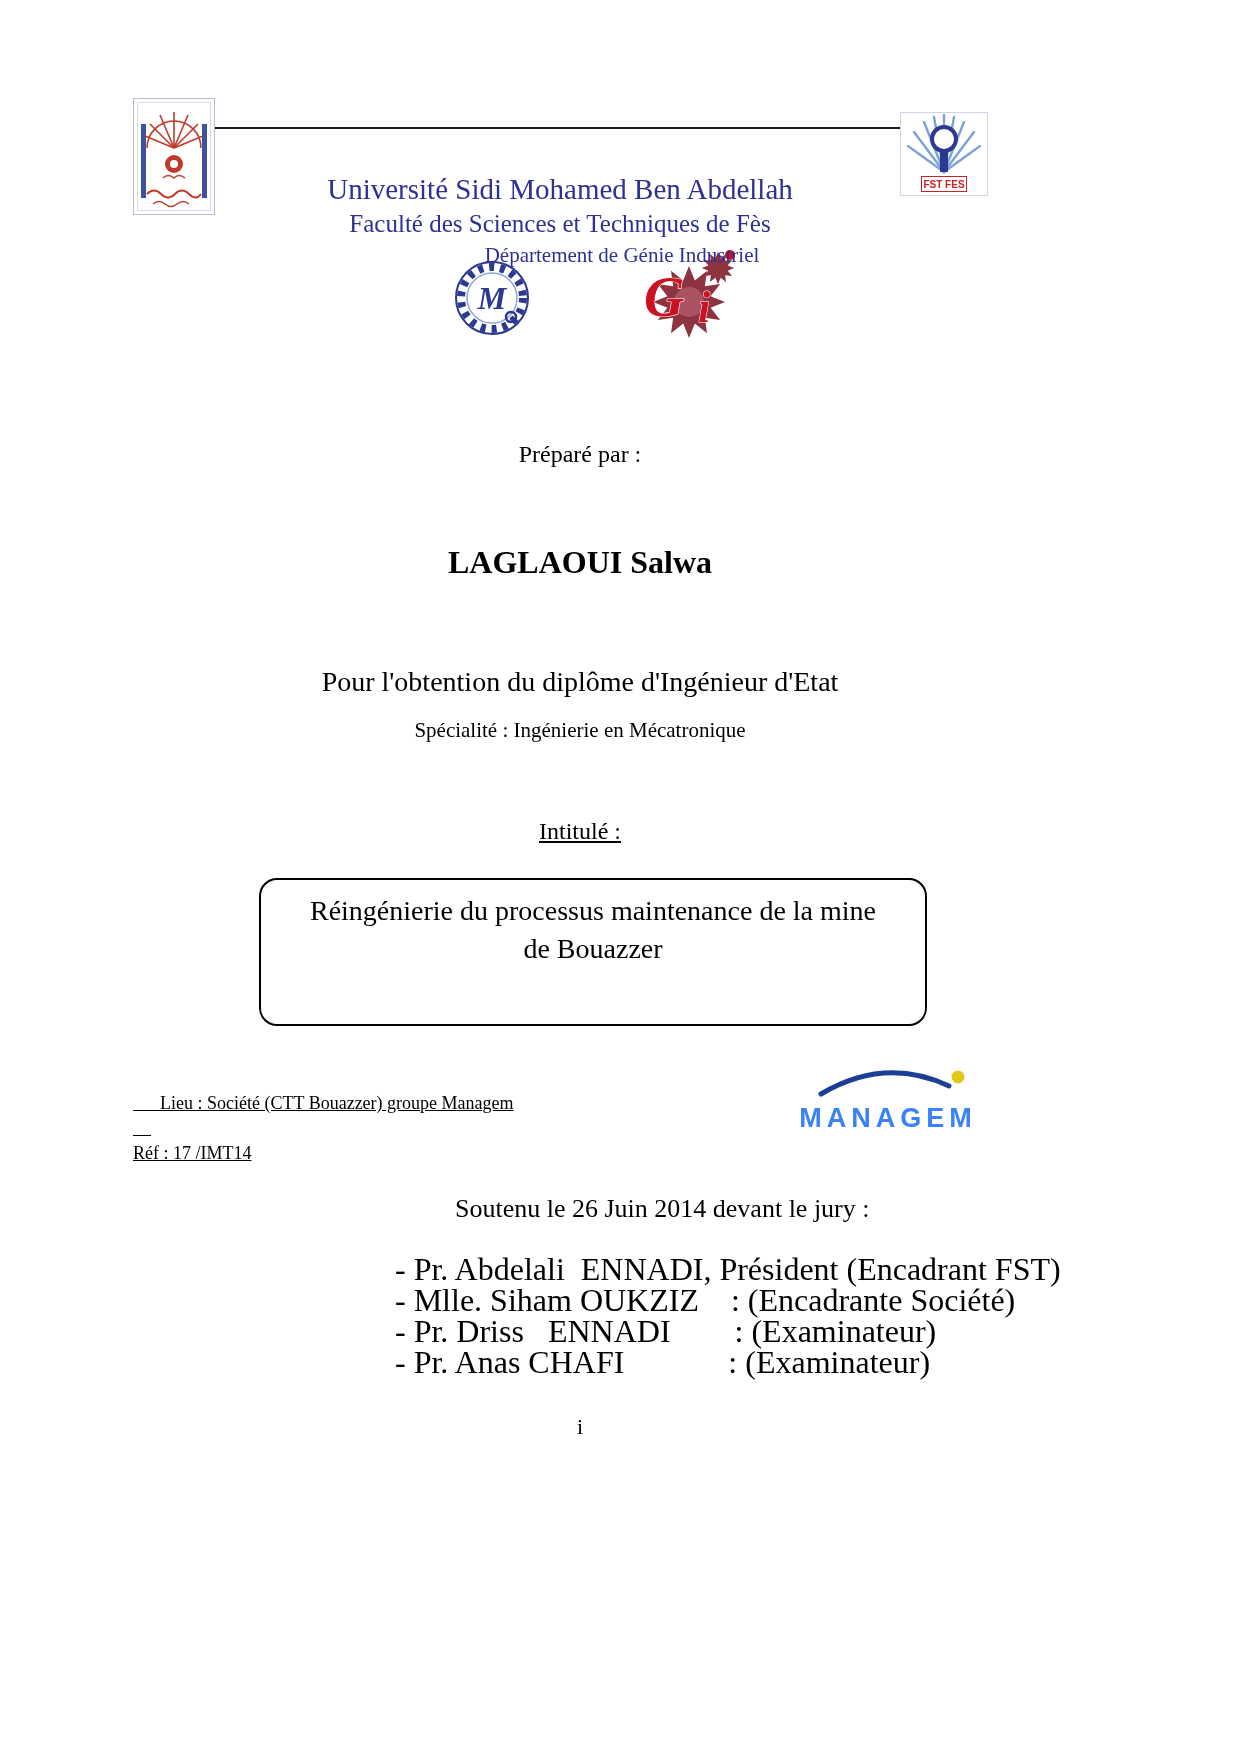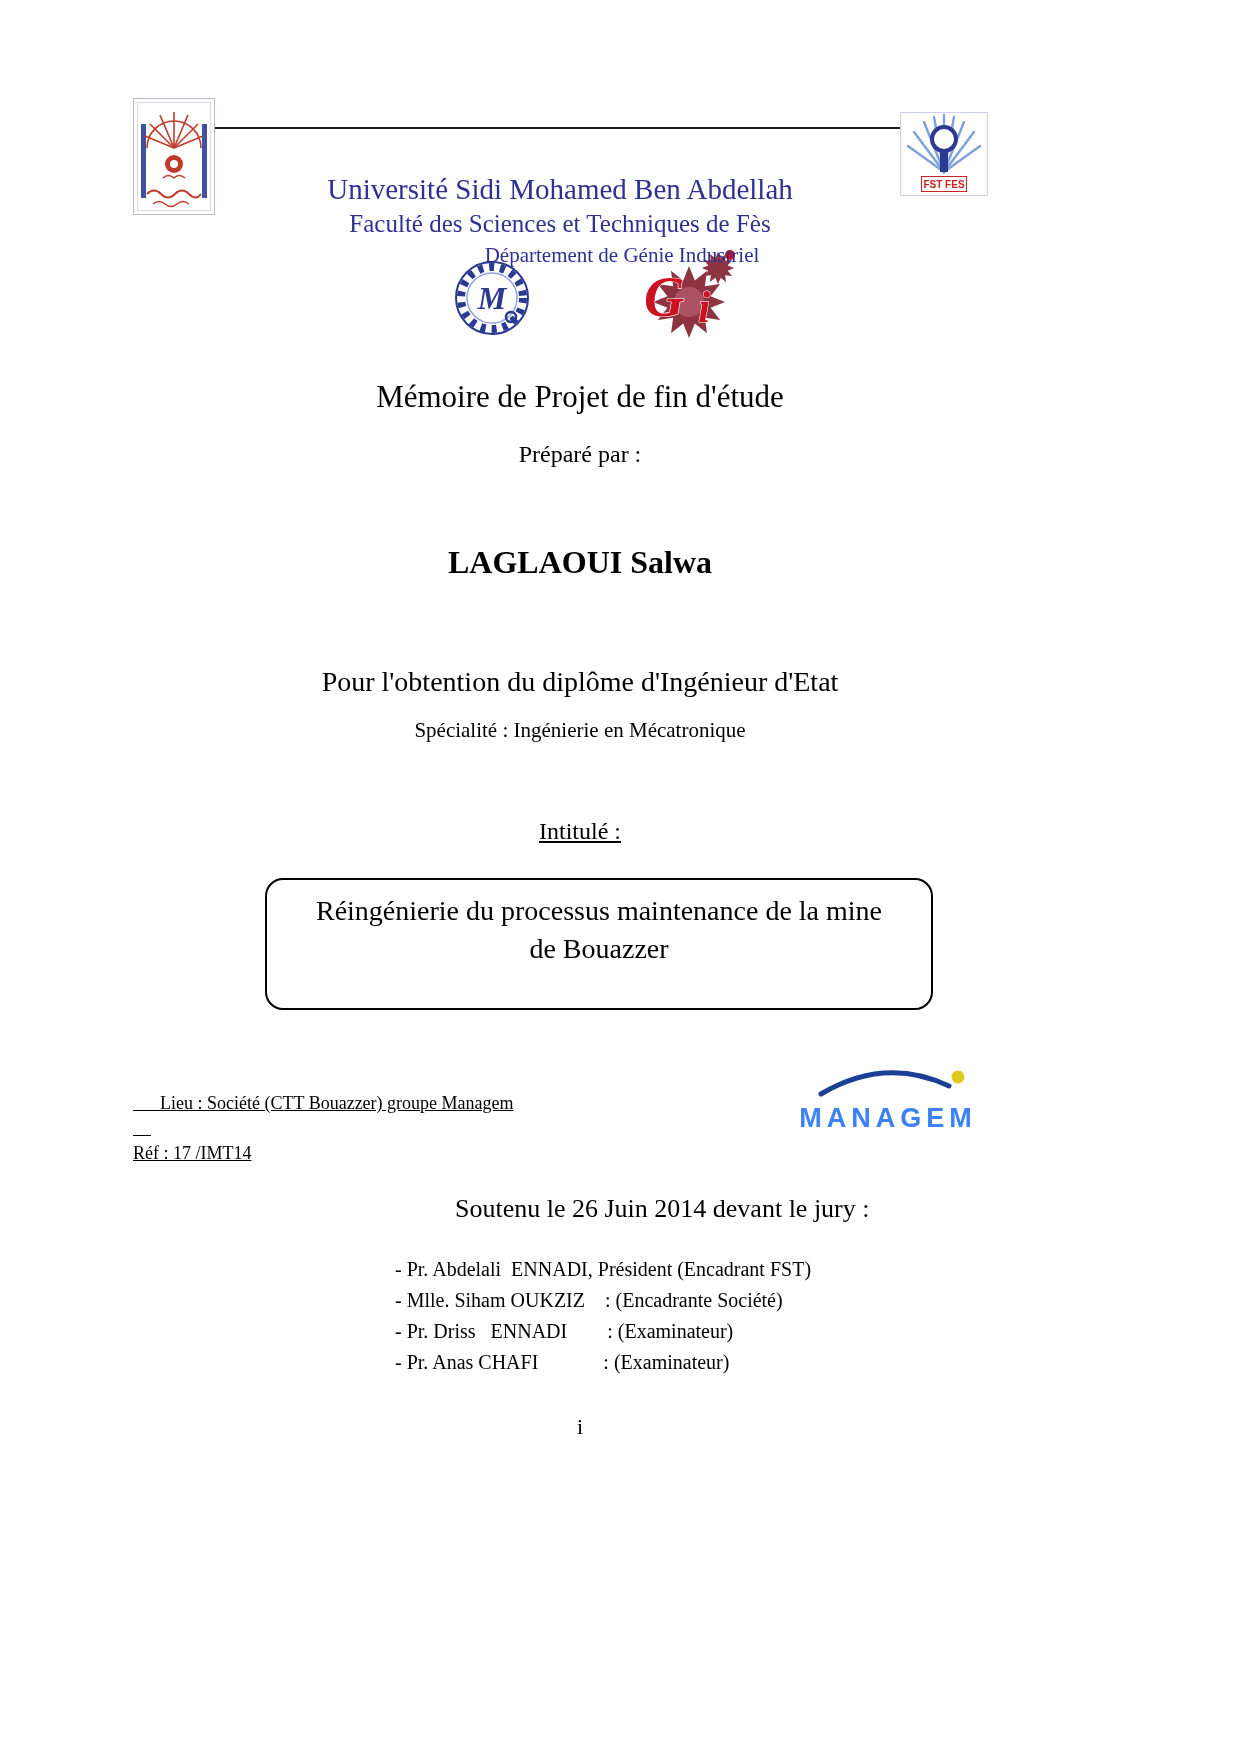--- a/index.html
+++ b/index.html
@@ -32,38 +32,38 @@
   .gi-logo    { top: 248px; left: 640px; }
 
   .memoire   { top: 379px; font-size: 31px; }
   .prepared  { top: 441px; font-size: 24px; }
   .author    { top: 544px; font-size: 32px; font-weight: bold; }
   .diploma   { top: 666px; font-size: 28px; }
   .specialty { top: 718px; font-size: 21px; }
   .intitule  { top: 818px; font-size: 24px; }
 
   .title-box {
-    top: 878px; left: 265px; width: 668px; height: 132px;
+    top: 878px; left: 259px; width: 668px; height: 148px;
     border: 2px solid #000000; border-radius: 18px;
     text-align: center; font-size: 28px; line-height: 38px;
     padding-top: 12px;
   }
 
   .lieu-block { top: 1066px; left: 133px; font-size: 18px; line-height: 25px; text-decoration: underline; }
 
   .managem-logo { top: 1052px; left: 798px; width: 180px; text-align: center; }
   .managem-word {
     font-family: "Liberation Sans", sans-serif;
     font-size: 27px; font-weight: bold; letter-spacing: 5px;
     color: #3b82f6; margin-top: 1px;
   }
 
   .soutenu { top: 1194px; left: 455px; font-size: 26px; }
 
-  .jury-block { top: 1254px; left: 395px; font-size: 20px; line-height: 31px; }
+  .jury-block { top: 1254px; left: 395px; font-size: 32px; line-height: 31px; }
 
   .pagenum { top: 1414px; font-size: 22px; }
 </style>
 </head>
 <body>
 
 <div class="page">
 
   <div class="abs header-line"></div>
 
@@ -132,21 +132,20 @@
     <svg width="100" height="97" viewBox="0 0 100 97">
       <polygon points="95,50 77,57.3 89,72.5 69.8,69.8 72.5,89 57.3,77 50,95 42.8,77 27.5,89 30.2,69.8 11,72.5 23,57.3 5,50 23,42.8 11,27.5 30.2,30.2 27.5,11 42.8,23 50,5 57.3,23 72.5,11 69.8,30.2 89,27.5 77,42.8" transform="translate(9,14) scale(0.80)" fill="#8e3340"></polygon>
       <circle cx="49" cy="54" r="15" fill="#b2596a" opacity="0.85"></circle>
       <polygon points="95,50 77,57.3 89,72.5 69.8,69.8 72.5,89 57.3,77 50,95 42.8,77 27.5,89 30.2,69.8 11,72.5 23,57.3 5,50 23,42.8 11,27.5 30.2,30.2 27.5,11 42.8,23 50,5 57.3,23 72.5,11 69.8,30.2 89,27.5 77,42.8" transform="translate(60,2) scale(0.36)" fill="#8e3340"></polygon>
       <circle cx="90" cy="7" r="5" fill="#cc1122"></circle>
       <text x="4" y="68" font-family="Liberation Serif, serif" font-size="56" font-style="italic" font-weight="bold" fill="#cc1122" stroke="#ffffff" stroke-width="1.2" paint-order="stroke">G</text>
       <text x="58" y="74" font-family="Liberation Serif, serif" font-size="44" font-style="italic" font-weight="bold" fill="#cc1122" stroke="#ffffff" stroke-width="1" paint-order="stroke">i</text>
     </svg>
   </div>
 
-  <div class="centered memoire">Mémoire de Projet de fin d'étude</div>
   <div class="centered prepared">Préparé par :</div>
   <div class="centered author">LAGLAOUI Salwa</div>
   <div class="centered diploma">Pour l'obtention du diplôme d'Ingénieur d'Etat</div>
   <div class="centered specialty">Spécialité : Ingénierie en Mécatronique</div>
   <div class="centered intitule">
     <span class="u">Intitulé :</span>
   </div>
 
   <div class="abs title-box">
     <div>Réingénierie du processus maintenance de la mine</div>

